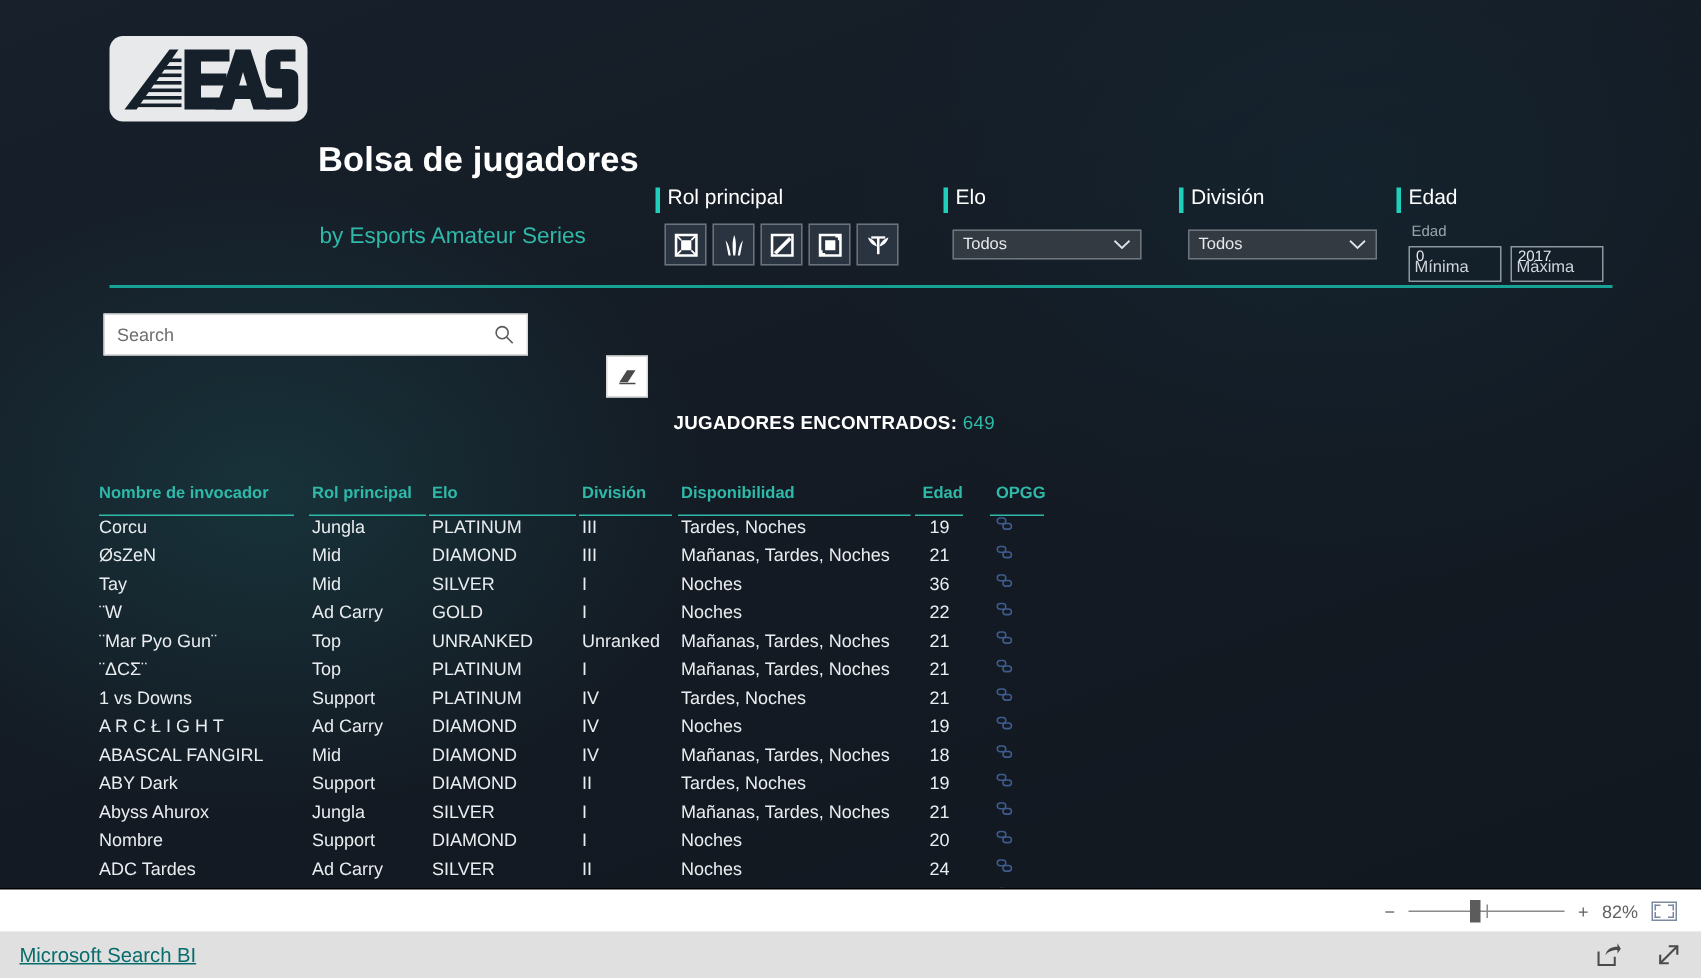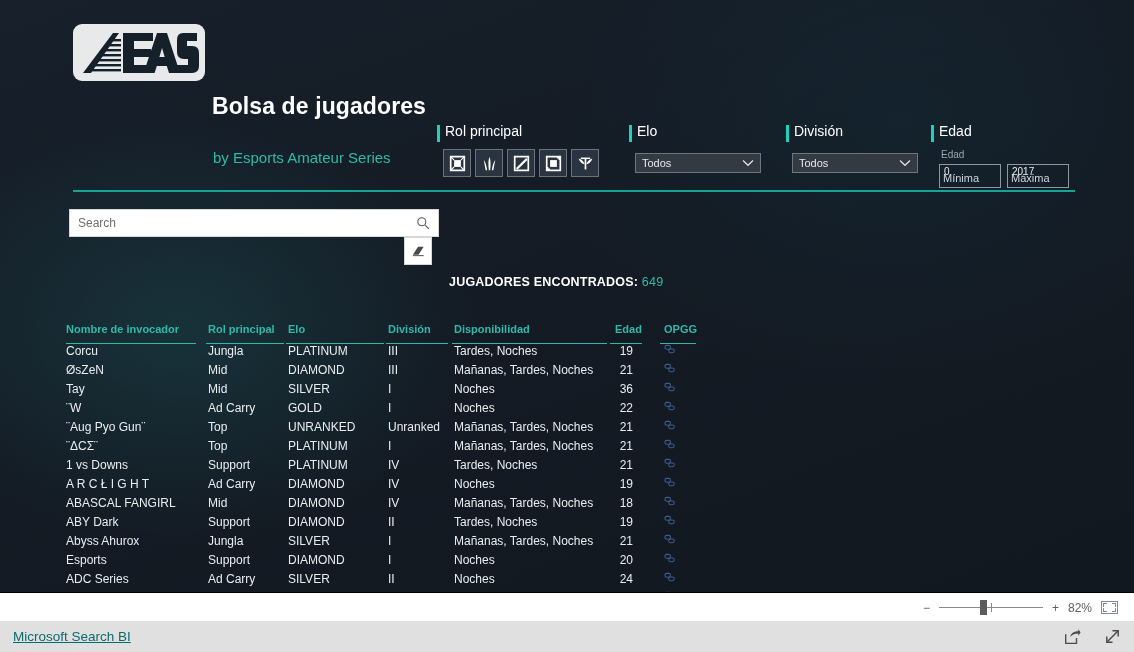--- a/index.html
+++ b/index.html
@@ -75,21 +75,21 @@
   }
   .age-box .v{
     position:absolute; left:4px; top:1px; font-size:10px; color:#e8ebee;
   }
   .age-box .ph{
     position:absolute; left:3px; top:7px; font-size:11px; color:#cfd5da;
   }
 
   
   .search{
-    position:absolute; left:69px; top:106px; width:370px; height:28px;
+    position:absolute; left:69px; top:106px; width:283px; height:28px;
     background:#ffffff; border:1px solid #d8d8d8;
     display:flex; align-items:center; padding:0 8px;
   }
   .search .txt{ font-size:12px; color:#6e6e6e; }
   .search .mag{ margin-left:auto; }
   .eraser{
     position:absolute; left:404px; top:106px; width:28px; height:28px;
     background:#ffffff; border:1px solid #d8d8d8;
     display:flex; align-items:center; justify-content:center;
   }
@@ -369,21 +369,21 @@
           <span class="td c6 opgg-ico">
             <svg width="12" height="11" viewBox="0 0 14 12">
               <g fill="none" stroke="#3f5c8f" stroke-width="1.2">
                 <rect x="1" y="1.2" width="6.6" height="4.4" rx="2.2"></rect>
                 <rect x="5.4" y="5.4" width="6.6" height="4.4" rx="2.2"></rect>
               </g>
             </svg>
           </span>
         </div>
         <div class="trow">
-          <span class="td c0">¨Aug Pyo Gun¨</span>
+          <span class="td c0">¨Mar Pyo Gun¨</span>
           <span class="td c1">Top</span>
           <span class="td c2">UNRANKED</span>
           <span class="td c3">Unranked</span>
           <span class="td c4">Mañanas, Tardes, Noches</span>
           <span class="td c5">21</span>
           <span class="td c6 opgg-ico">
             <svg width="12" height="11" viewBox="0 0 14 12">
               <g fill="none" stroke="#3f5c8f" stroke-width="1.2">
                 <rect x="1" y="1.2" width="6.6" height="4.4" rx="2.2"></rect>
                 <rect x="5.4" y="5.4" width="6.6" height="4.4" rx="2.2"></rect>
@@ -481,37 +481,37 @@
           <span class="td c6 opgg-ico">
             <svg width="12" height="11" viewBox="0 0 14 12">
               <g fill="none" stroke="#3f5c8f" stroke-width="1.2">
                 <rect x="1" y="1.2" width="6.6" height="4.4" rx="2.2"></rect>
                 <rect x="5.4" y="5.4" width="6.6" height="4.4" rx="2.2"></rect>
               </g>
             </svg>
           </span>
         </div>
         <div class="trow">
-          <span class="td c0">Esports</span>
+          <span class="td c0">Nombre</span>
           <span class="td c1">Support</span>
           <span class="td c2">DIAMOND</span>
           <span class="td c3">I</span>
           <span class="td c4">Noches</span>
           <span class="td c5">20</span>
           <span class="td c6 opgg-ico">
             <svg width="12" height="11" viewBox="0 0 14 12">
               <g fill="none" stroke="#3f5c8f" stroke-width="1.2">
                 <rect x="1" y="1.2" width="6.6" height="4.4" rx="2.2"></rect>
                 <rect x="5.4" y="5.4" width="6.6" height="4.4" rx="2.2"></rect>
               </g>
             </svg>
           </span>
         </div>
         <div class="trow">
-          <span class="td c0">ADC Series</span>
+          <span class="td c0">ADC Tardes</span>
           <span class="td c1">Ad Carry</span>
           <span class="td c2">SILVER</span>
           <span class="td c3">II</span>
           <span class="td c4">Noches</span>
           <span class="td c5">24</span>
           <span class="td c6 opgg-ico">
             <svg width="12" height="11" viewBox="0 0 14 12">
               <g fill="none" stroke="#3f5c8f" stroke-width="1.2">
                 <rect x="1" y="1.2" width="6.6" height="4.4" rx="2.2"></rect>
                 <rect x="5.4" y="5.4" width="6.6" height="4.4" rx="2.2"></rect>

